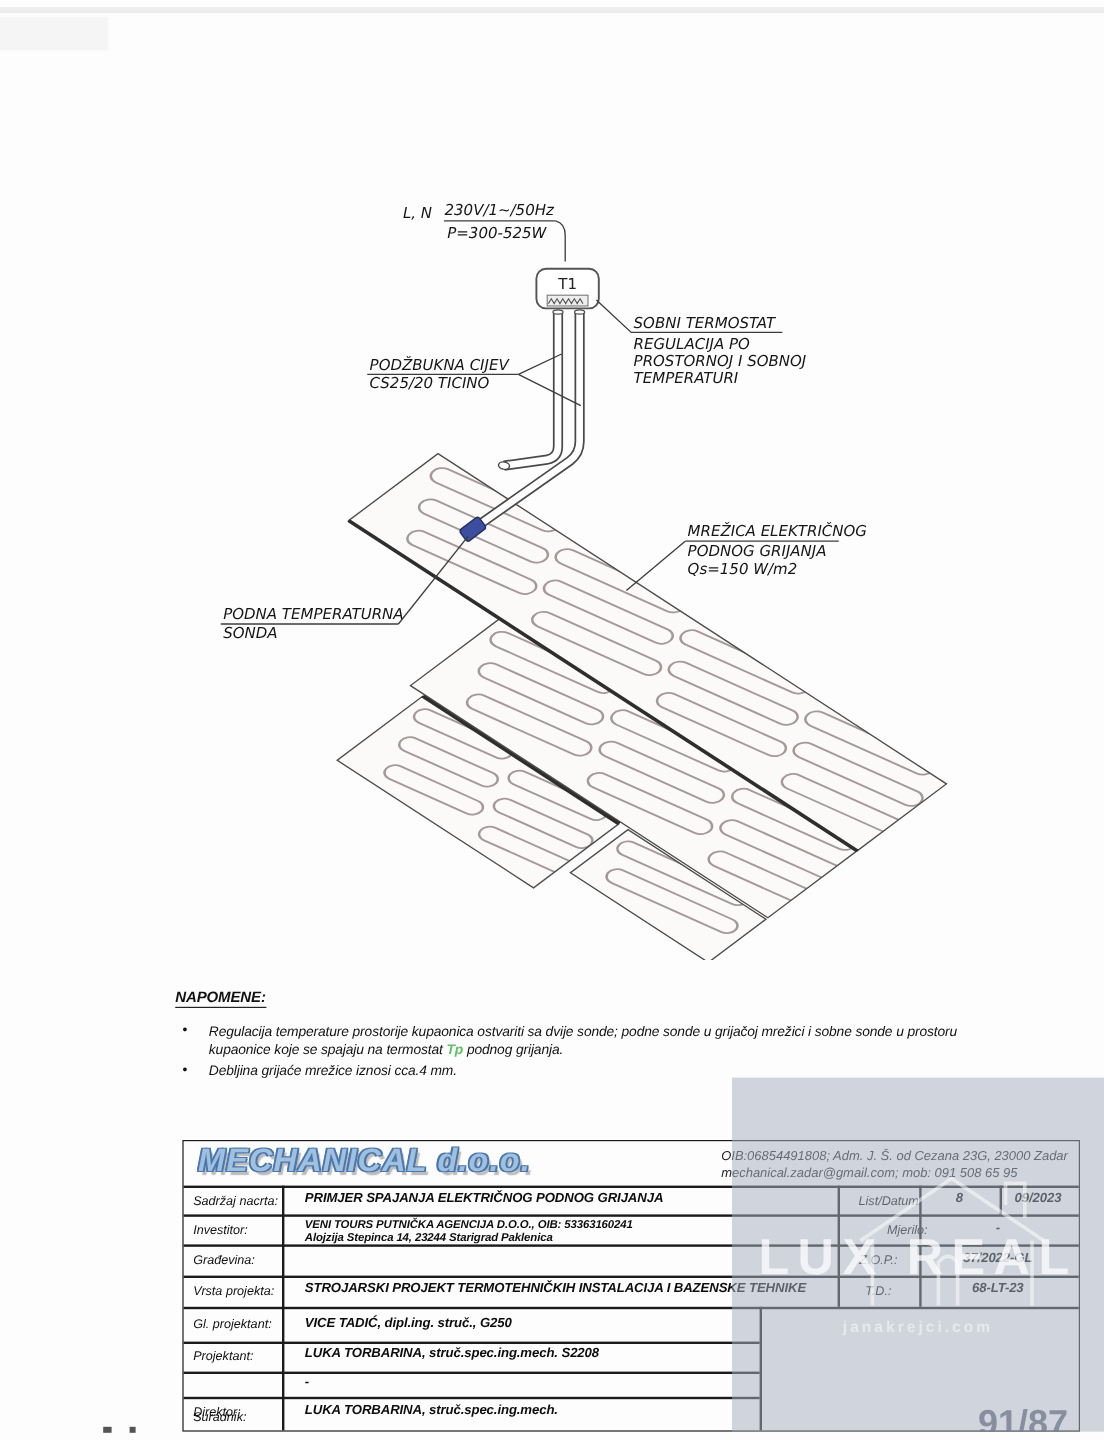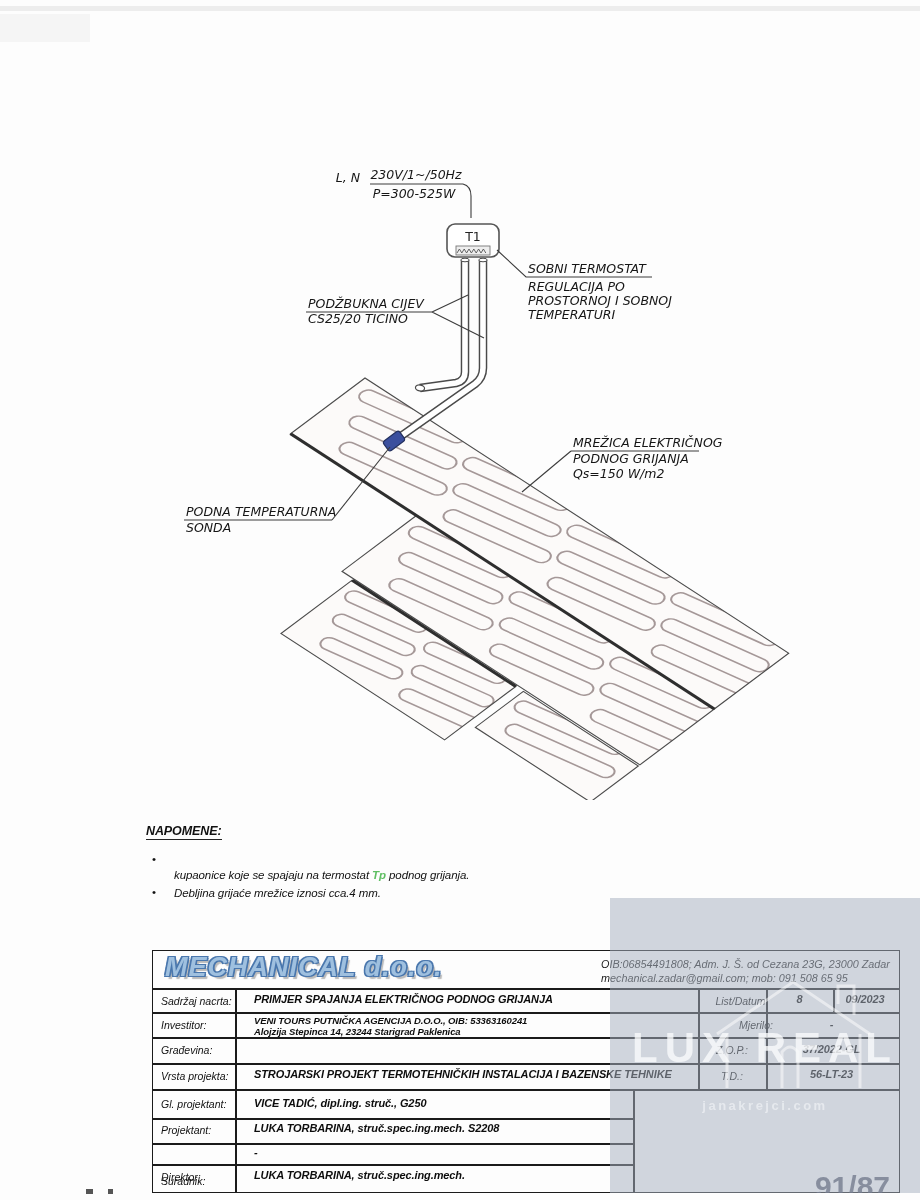--- a/index.html
+++ b/index.html
@@ -203,21 +203,21 @@
       <text class="dlabel" x="186" y="532">SONDA</text>
       <path class="ln" d="M 332 520 L 390 447"></path>
     </g>
   </svg>
 
   <div class="notes">
     <span class="head">NAPOMENE:</span>
     <div class="nrow">
       <span class="bull">•</span>
       <span class="ntext">
-        <br>
+        <span>Regulacija temperature prostorije kupaonica ostvariti sa dvije sonde; podne sonde u grijačoj mrežici i sobne sonde u prostoru</span><br>
         <span>kupaonice koje se spajaju na termostat </span><span class="hl-green" style="color: rgb(95, 191, 99);">Tp</span><span> podnog grijanja.</span>
       </span>
     </div>
     <div class="nrow">
       <span class="bull">•</span>
       <span class="ntext">Debljina grijaće mrežice iznosi cca.4 mm.</span>
     </div>
   </div>
 
   <div class="tb">
@@ -257,21 +257,21 @@
     <div class="cellL cellC" style="left:545px;top:68px;width:68px;padding-left:24px;">Mjerilo:</div>
     <div class="cellV cellC" style="left:613px;top:67px;width:131px;">-</div>
 
     <div class="cellL" style="left:8px;top:93px;">Građevina:</div>
     <div class="cellL cellC" style="left:545px;top:93px;width:68px;">Z.O.P.:</div>
     <div class="cellV cellC" style="left:613px;top:92px;width:131px;">37/2022-GL</div>
 
     <div class="cellL" style="left:8px;top:119px;">Vrsta projekta:</div>
     <div class="cellV" style="left:101px;top:117px;font-size:11px;">STROJARSKI PROJEKT TERMOTEHNIČKIH INSTALACIJA I BAZENSKE TEHNIKE</div>
     <div class="cellL cellC" style="left:545px;top:119px;width:68px;">T.D.:</div>
-    <div class="cellV cellC" style="left:613px;top:117px;width:131px;">56-LT-23</div>
+    <div class="cellV cellC" style="left:613px;top:117px;width:131px;">68-LT-23</div>
 
     <div class="cellL" style="left:8px;top:147px;">Gl. projektant:</div>
     <div class="cellV" style="left:101px;top:146px;">VICE TADIĆ, dipl.ing. struč., G250</div>
     <div class="cellL" style="left:8px;top:173px;">Projektant:</div>
     <div class="cellV" style="left:101px;top:171px;">LUKA TORBARINA, struč.spec.ing.mech. S2208</div>
     <div class="cellL" style="left:8px;top:196px;margin-top:28px;">Suradnik:</div>
     <div class="cellV" style="left:101px;top:195px;">-</div>
     <div class="cellL" style="left:8px;top:220px;">Direktor:</div>
     <div class="cellV" style="left:101px;top:218px;">LUKA TORBARINA, struč.spec.ing.mech.</div>
 

